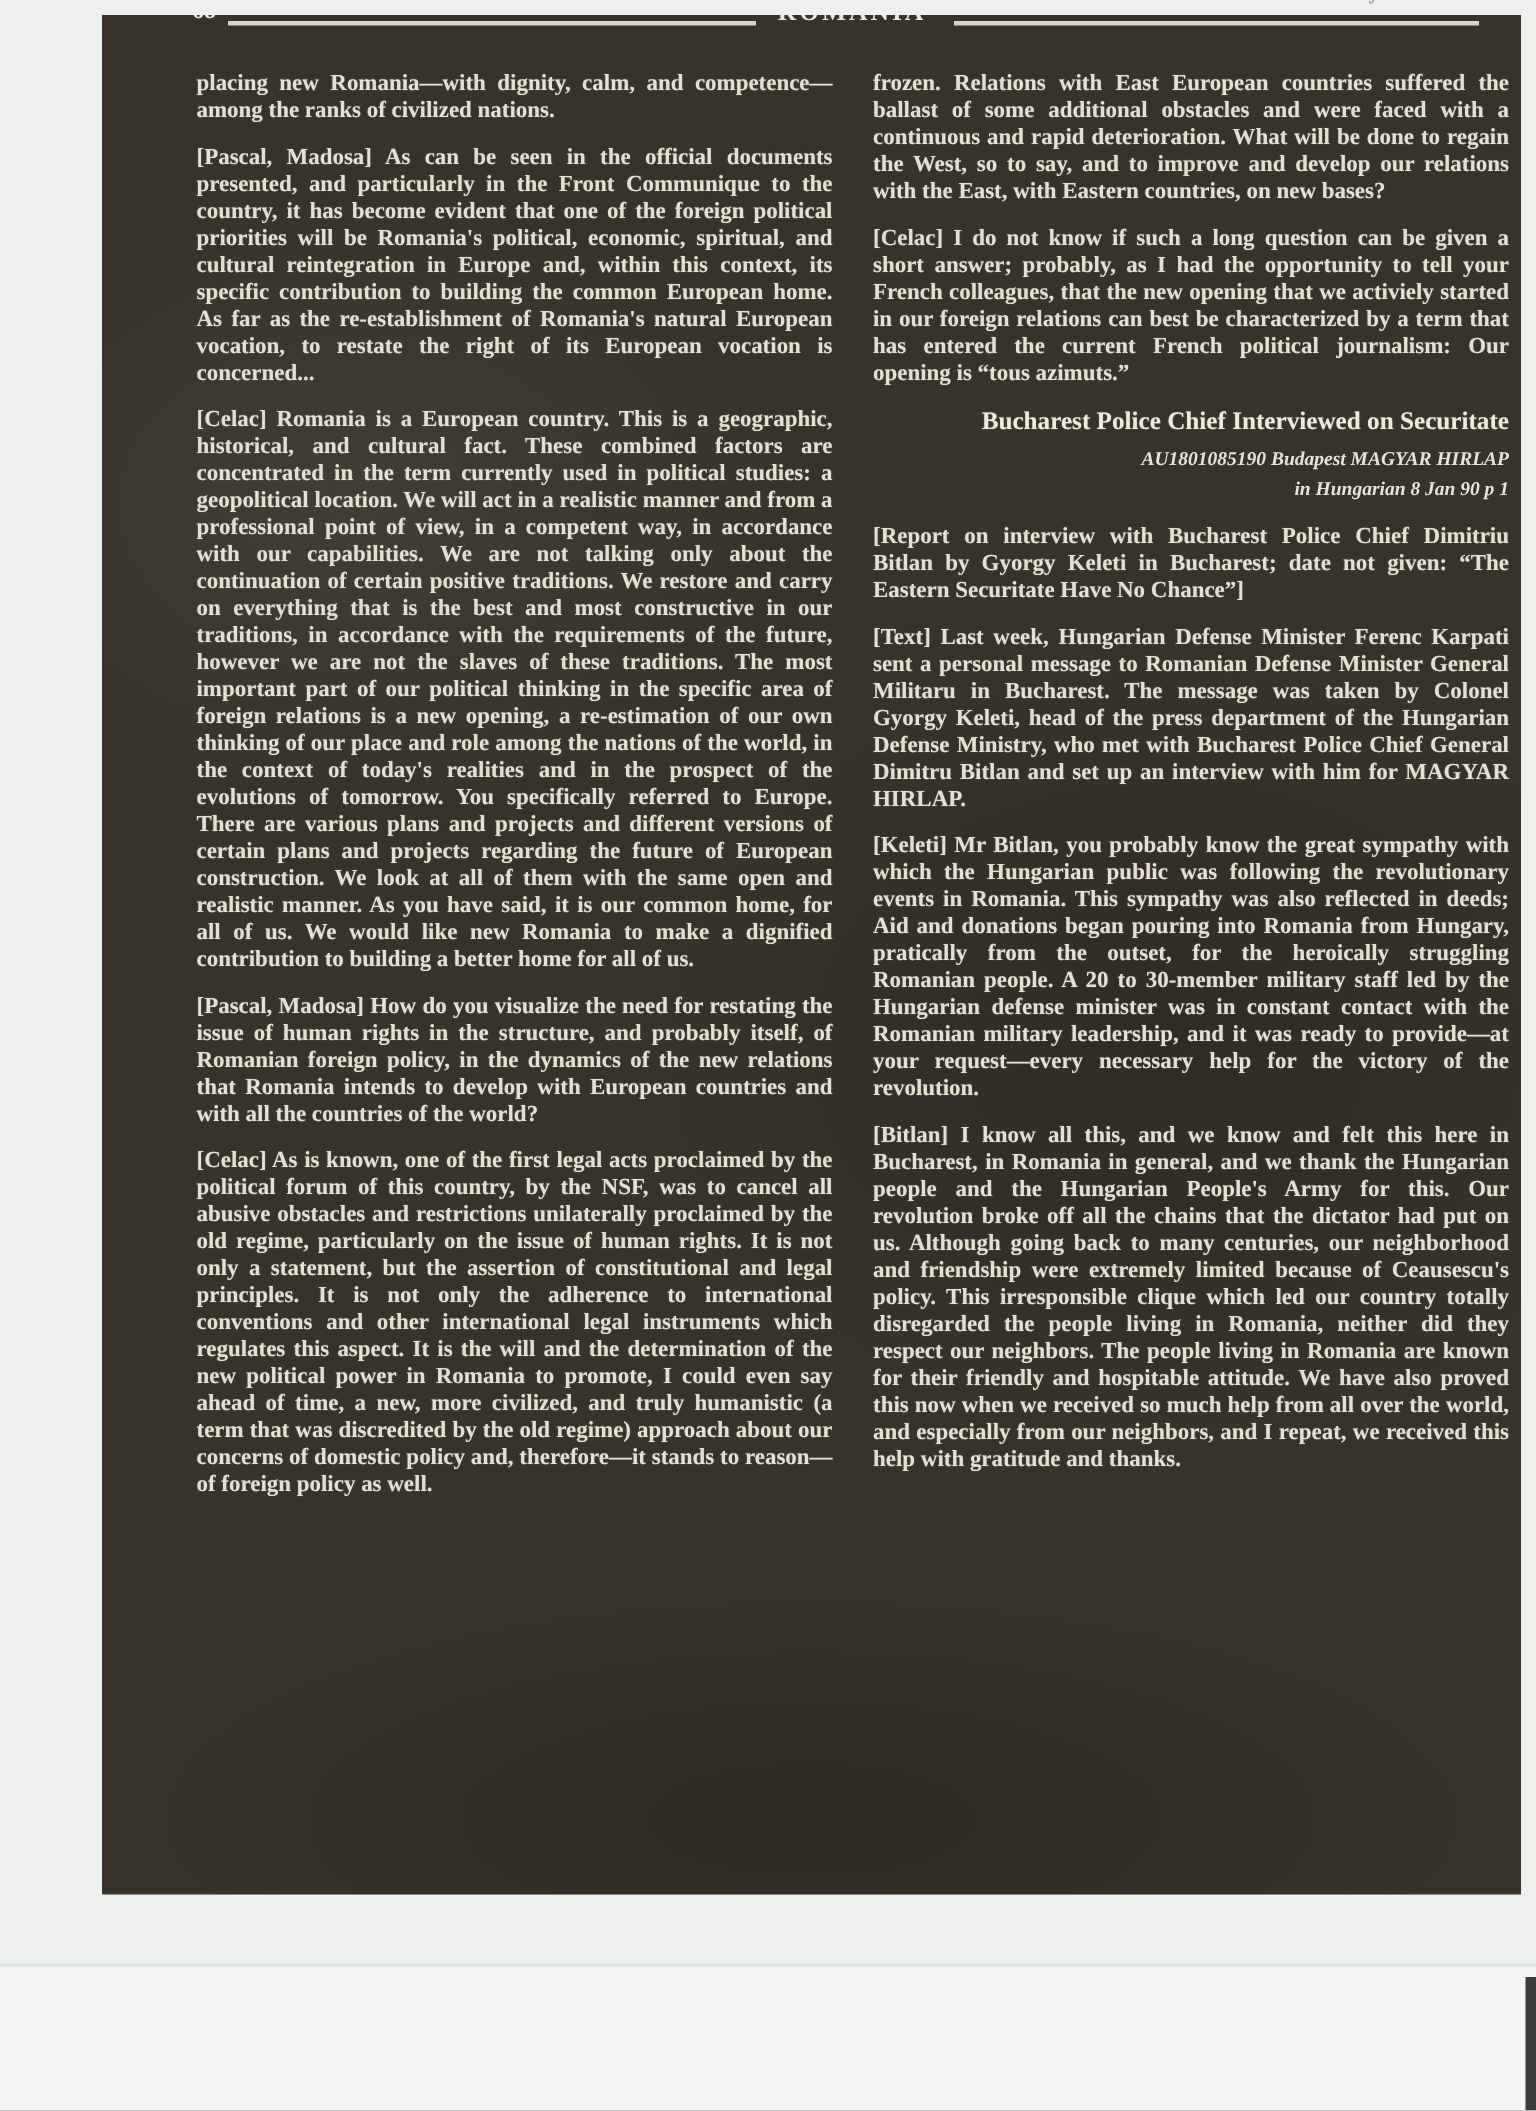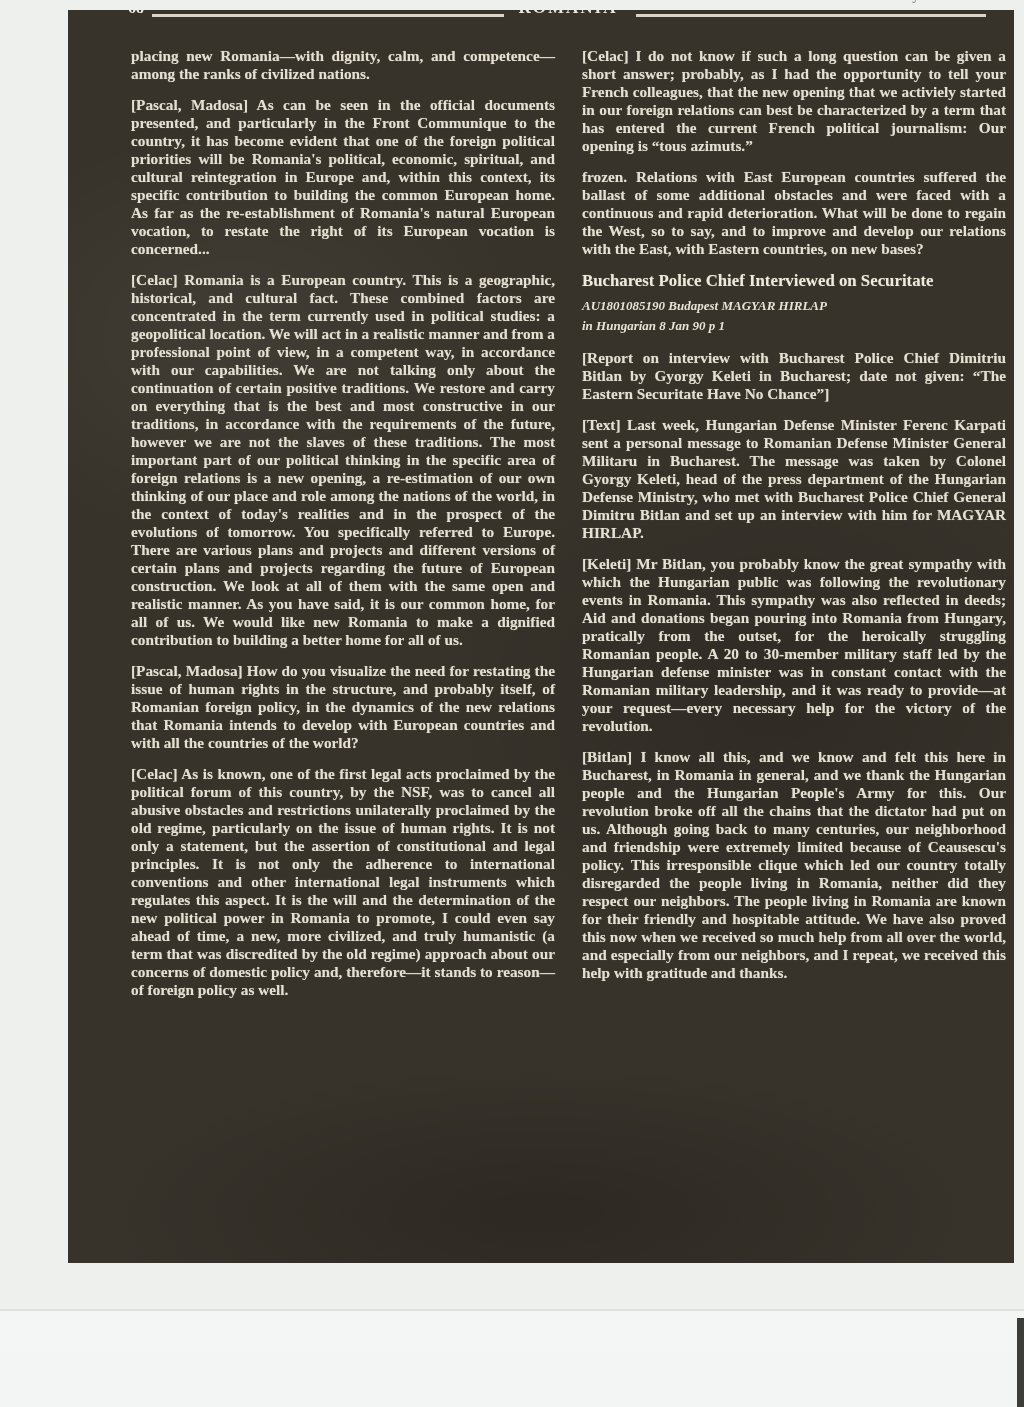--- a/index.html
+++ b/index.html
@@ -44,21 +44,21 @@
   }
   .scan-header .rule { position: absolute; top: 4px; height: 3px; background: #d9d4c6; }
   .scan-header .rule.left  { left: 84px;  width: 352px; }
   .scan-header .rule.right { left: 568px; width: 350px; }
   
   .cols {
     display: flex; gap: 27px;
     padding: 27px 0 0 63px;
   }
   .col { width: 424px; }
-  .col p, .col h2, .col .source { margin: 0 0 13px 0; }
+  .col p, .col h2, .col .source { margin: 0 0 13px 0; text-align: right; }
   .col p {
     font-size: 15.3px; line-height: 18px; font-weight: 700;
     text-align: justify;
     color: #e6e0d2;
     text-shadow: 0 0 1px rgba(230,224,210,0.35);
   }
   .col h2 {
     font-size: 16.8px; line-height: 20px; font-weight: 700;
     margin: 6px 0 6px 0;
     color: #f0eadc;
@@ -93,22 +93,22 @@
     </div>
     <div class="cols">
       <div class="col" id="col-left">
           <p>placing new Romania—with dignity, calm, and competence—among the ranks of civilized nations.</p>
           <p>[Pascal, Madosa] As can be seen in the official documents presented, and particularly in the Front Communique to the country, it has become evident that one of the foreign political priorities will be Romania's political, economic, spiritual, and cultural reintegration in Europe and, within this context, its specific contribution to building the common European home. As far as the re-establishment of Romania's natural European vocation, to restate the right of its European vocation is concerned...</p>
           <p>[Celac] Romania is a European country. This is a geographic, historical, and cultural fact. These combined factors are concentrated in the term currently used in political studies: a geopolitical location. We will act in a realistic manner and from a professional point of view, in a competent way, in accordance with our capabilities. We are not talking only about the continuation of certain positive traditions. We restore and carry on everything that is the best and most constructive in our traditions, in accordance with the requirements of the future, however we are not the slaves of these traditions. The most important part of our political thinking in the specific area of foreign relations is a new opening, a re-estimation of our own thinking of our place and role among the nations of the world, in the context of today's realities and in the prospect of the evolutions of tomorrow. You specifically referred to Europe. There are various plans and projects and different versions of certain plans and projects regarding the future of European construction. We look at all of them with the same open and realistic manner. As you have said, it is our common home, for all of us. We would like new Romania to make a dignified contribution to building a better home for all of us.</p>
           <p>[Pascal, Madosa] How do you visualize the need for restating the issue of human rights in the structure, and probably itself, of Romanian foreign policy, in the dynamics of the new relations that Romania intends to develop with European countries and with all the countries of the world?</p>
           <p>[Celac] As is known, one of the first legal acts proclaimed by the political forum of this country, by the NSF, was to cancel all abusive obstacles and restrictions unilaterally proclaimed by the old regime, particularly on the issue of human rights. It is not only a statement, but the assertion of constitutional and legal principles. It is not only the adherence to international conventions and other international legal instruments which regulates this aspect. It is the will and the determination of the new political power in Romania to promote, I could even say ahead of time, a new, more civilized, and truly humanistic (a term that was discredited by the old regime) approach about our concerns of domestic policy and, therefore—it stands to reason—of foreign policy as well.</p>
         </div>
       <div class="col" id="col-right">
+          <p>frozen. Relations with East European countries suffered the ballast of some additional obstacles and were faced with a continuous and rapid deterioration. What will be done to regain the West, so to say, and to improve and develop our relations with the East, with Eastern countries, on new bases?</p>
           <p>[Celac] I do not know if such a long question can be given a short answer; probably, as I had the opportunity to tell your French colleagues, that the new opening that we activiely started in our foreign relations can best be characterized by a term that has entered the current French political journalism: Our opening is “tous azimuts.”</p>
-          <p>frozen. Relations with East European countries suffered the ballast of some additional obstacles and were faced with a continuous and rapid deterioration. What will be done to regain the West, so to say, and to improve and develop our relations with the East, with Eastern countries, on new bases?</p>
           <h2>Bucharest Police Chief Interviewed on Securitate</h2>
           <div class="source">AU1801085190 Budapest MAGYAR HIRLAP</div>
           <div class="source last">in Hungarian 8 Jan 90 p 1</div>
           <p>[Report on interview with Bucharest Police Chief Dimitriu Bitlan by Gyorgy Keleti in Bucharest; date not given: “The Eastern Securitate Have No Chance”]</p>
           <p>[Text] Last week, Hungarian Defense Minister Ferenc Karpati sent a personal message to Romanian Defense Minister General Militaru in Bucharest. The message was taken by Colonel Gyorgy Keleti, head of the press department of the Hungarian Defense Ministry, who met with Bucharest Police Chief General Dimitru Bitlan and set up an interview with him for MAGYAR HIRLAP.</p>
           <p>[Keleti] Mr Bitlan, you probably know the great sympathy with which the Hungarian public was following the revolutionary events in Romania. This sympathy was also reflected in deeds; Aid and donations began pouring into Romania from Hungary, pratically from the outset, for the heroically struggling Romanian people. A 20 to 30-member military staff led by the Hungarian defense minister was in constant contact with the Romanian military leadership, and it was ready to provide—at your request—every necessary help for the victory of the revolution.</p>
           <p>[Bitlan] I know all this, and we know and felt this here in Bucharest, in Romania in general, and we thank the Hungarian people and the Hungarian People's Army for this. Our revolution broke off all the chains that the dictator had put on us. Although going back to many centuries, our neighborhood and friendship were extremely limited because of Ceausescu's policy. This irresponsible clique which led our country totally disregarded the people living in Romania, neither did they respect our neighbors. The people living in Romania are known for their friendly and hospitable attitude. We have also proved this now when we received so much help from all over the world, and especially from our neighbors, and I repeat, we received this help with gratitude and thanks.</p>
         </div>
     </div>
   </div>

